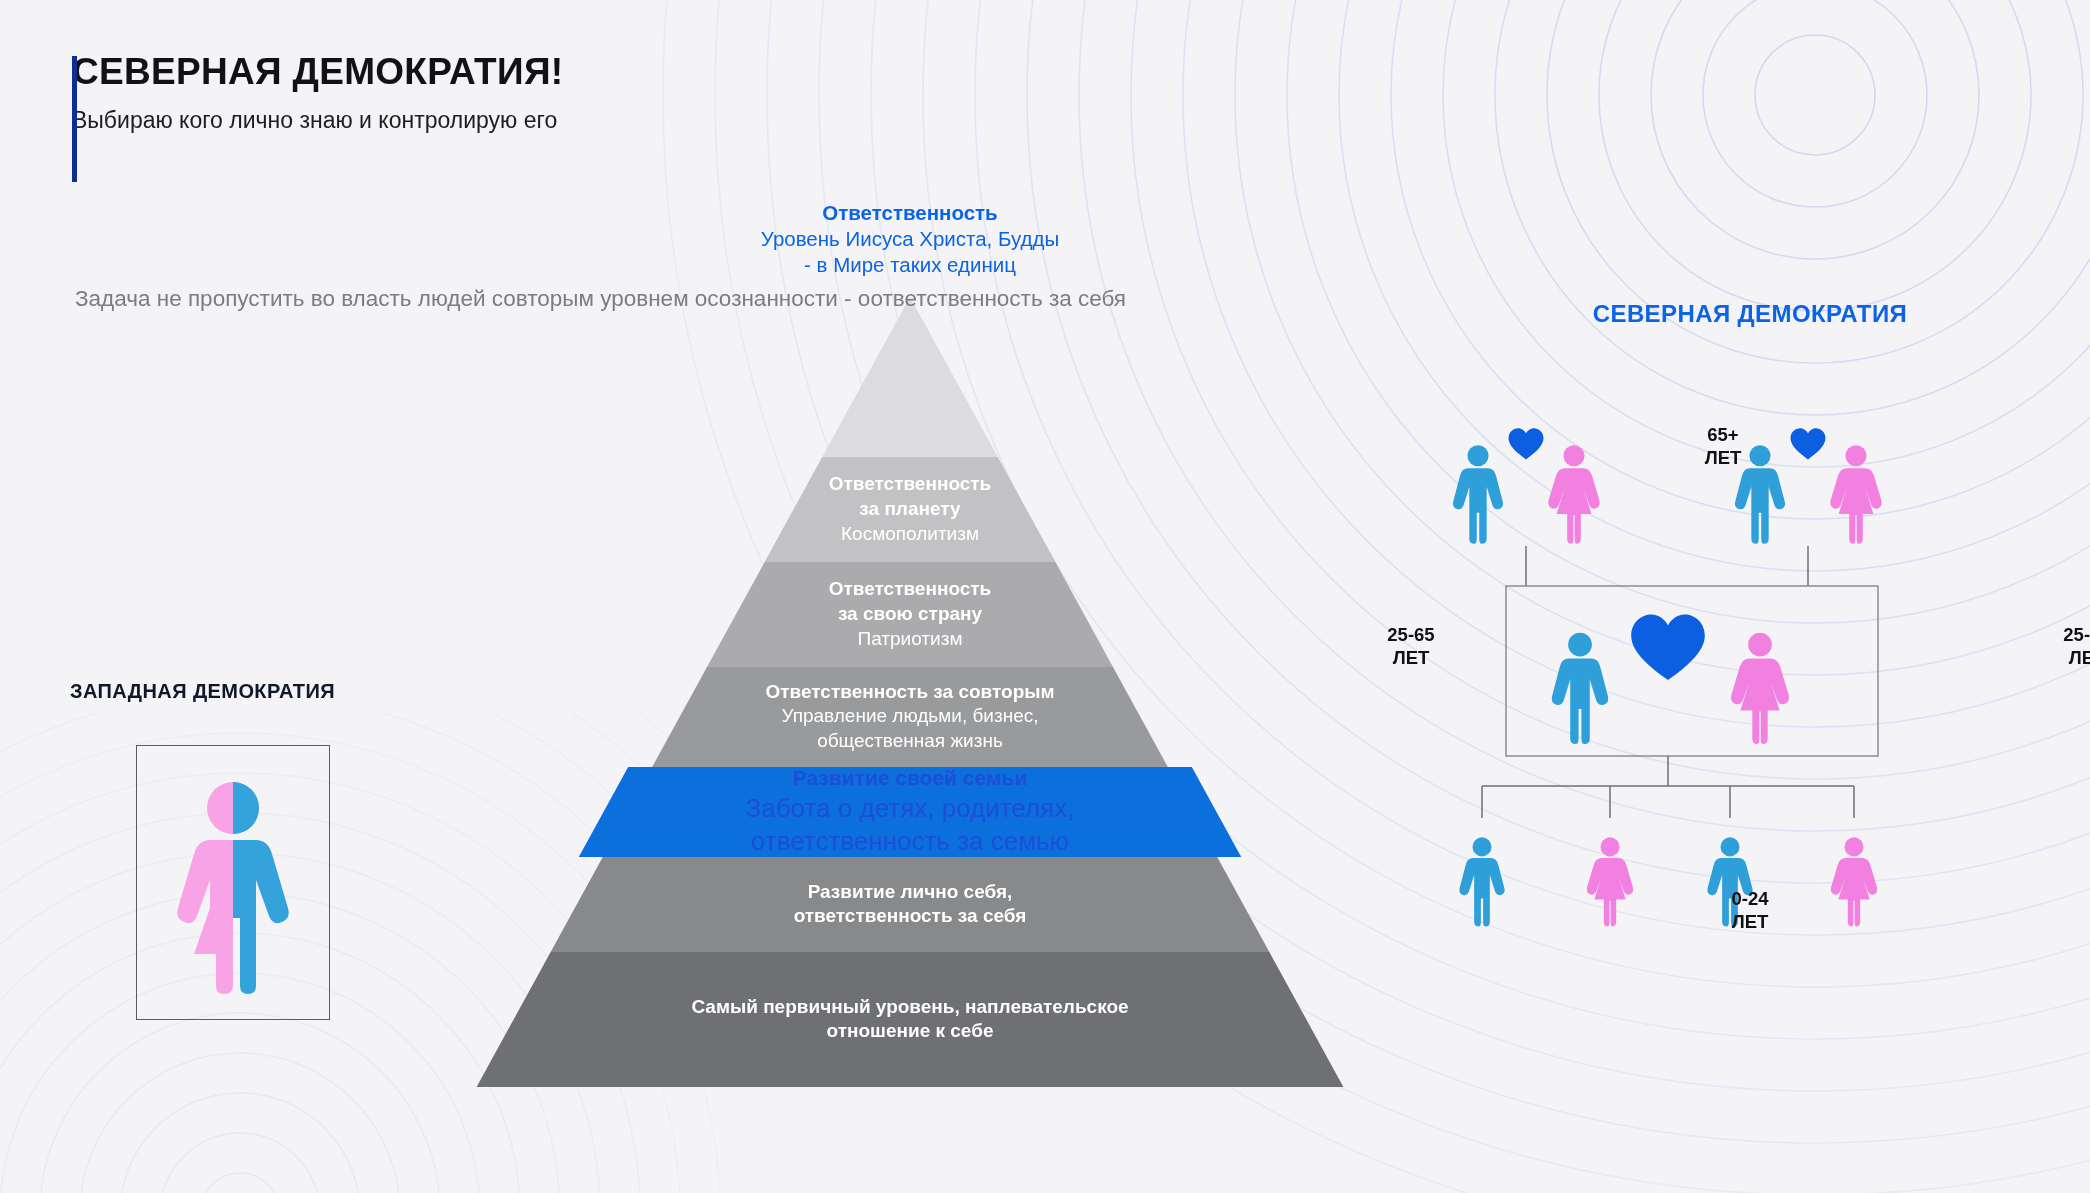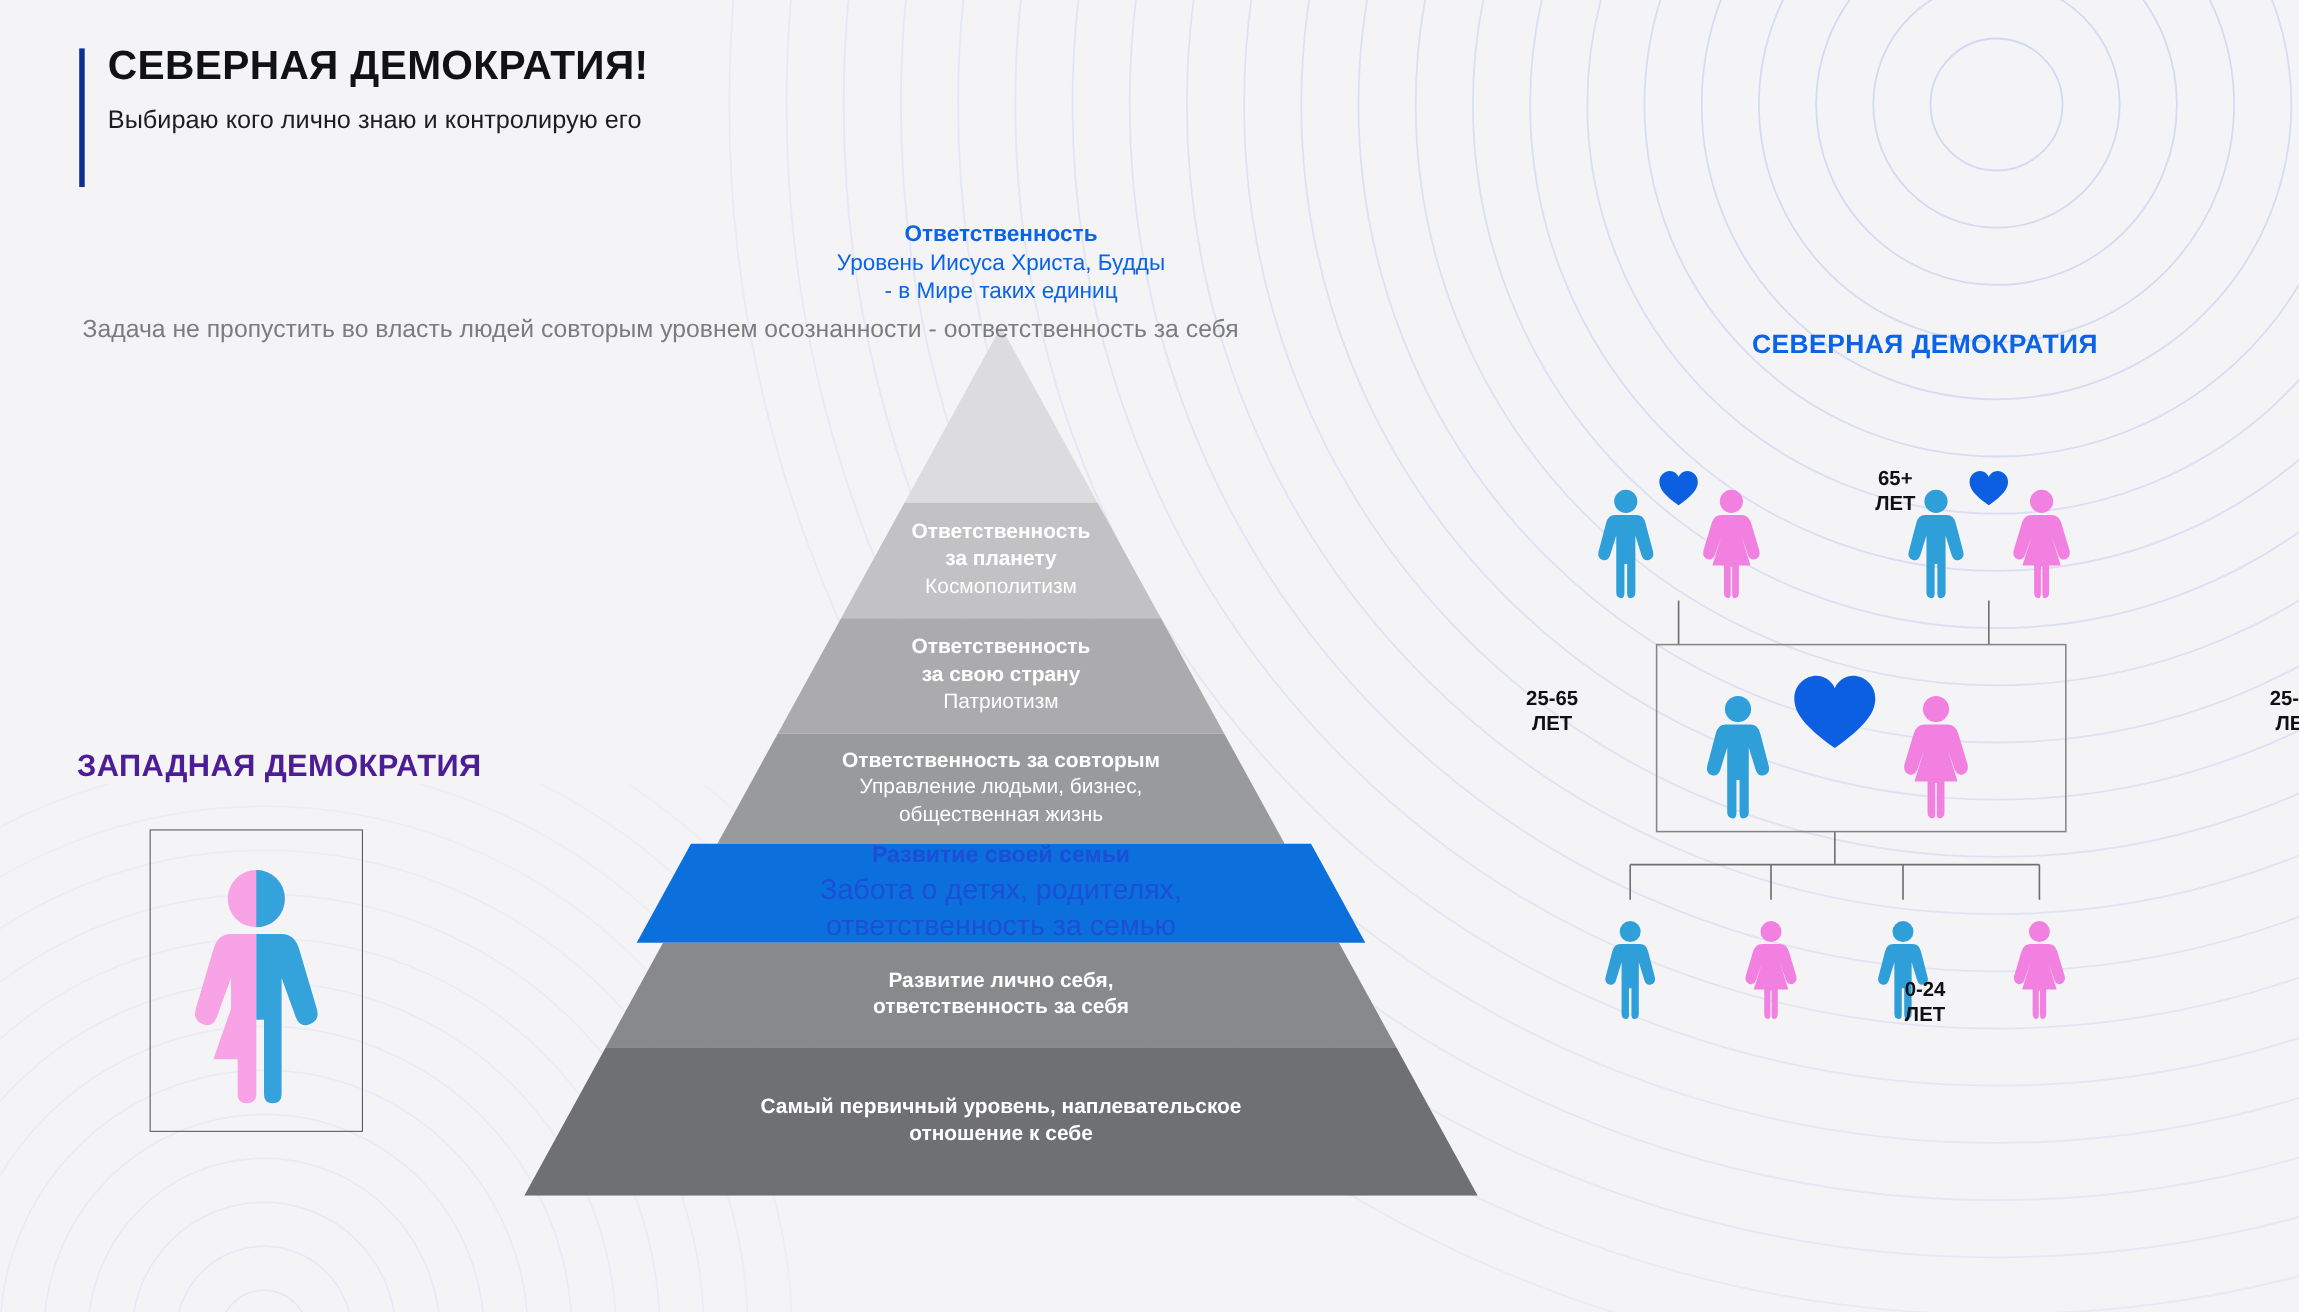--- a/index.html
+++ b/index.html
@@ -9,21 +9,21 @@
     font-family:"Liberation Sans", sans-serif;
     position:relative;
     overflow:hidden;
   }
 
   
   #bg-rings { position:absolute; inset:0; z-index:0; pointer-events:none; }
   #bg-rings-left { position:absolute; left:-260px; bottom:-520px; width:1000px; height:1000px; z-index:0; pointer-events:none; }
 
   
-  .header { position:absolute; left:72px; top:40px; z-index:5; padding-left:26px; }
+  .header { position:absolute; left:72px; top:52px; z-index:5; }
   .header-bar { position:absolute; left:0; top:4px; width:5px; height:126px; background:#0f2e91; }
   .header-title {
     font-size:37px; font-weight:bold; color:#111214;
     letter-spacing:0.3px; line-height:1.08;
   }
   .header-sub {
     margin-top:13px; font-size:23px; color:#1c1d20; line-height:1.32; font-weight:400;
   }
 
   .lede {
@@ -47,21 +47,21 @@
   }
   .tier .t-b { font-weight:bold; font-size:19px; line-height:1.3; }
   .tier .t-n { font-weight:400; font-size:19px; line-height:1.3; }
 
   .tier-highlight { color:#1d4ed8; z-index:3; }
   .tier-highlight .t-b { font-size:21px; }
   .tier-highlight .t-n { font-size:26px; }
 
   
   .west { position:absolute; left:70px; top:680px; z-index:5; }
-  .west-title { font-size:28px; font-weight:bold; color:#4c1d95; letter-spacing:0.4px; }
+  .west-title { font-size:20px; font-weight:bold; color:#0f172a; letter-spacing:0.4px; }
   .west-box {
     margin-top:42px; margin-left:66px;
     width:194px; height:275px;
     border:1.6px solid #5b5c61; background:transparent;
     display:flex; align-items:center; justify-content:center;
   }
 
   
   .north { position:absolute; left:1440px; top:300px; width:620px; z-index:5; }
   .north-title {

